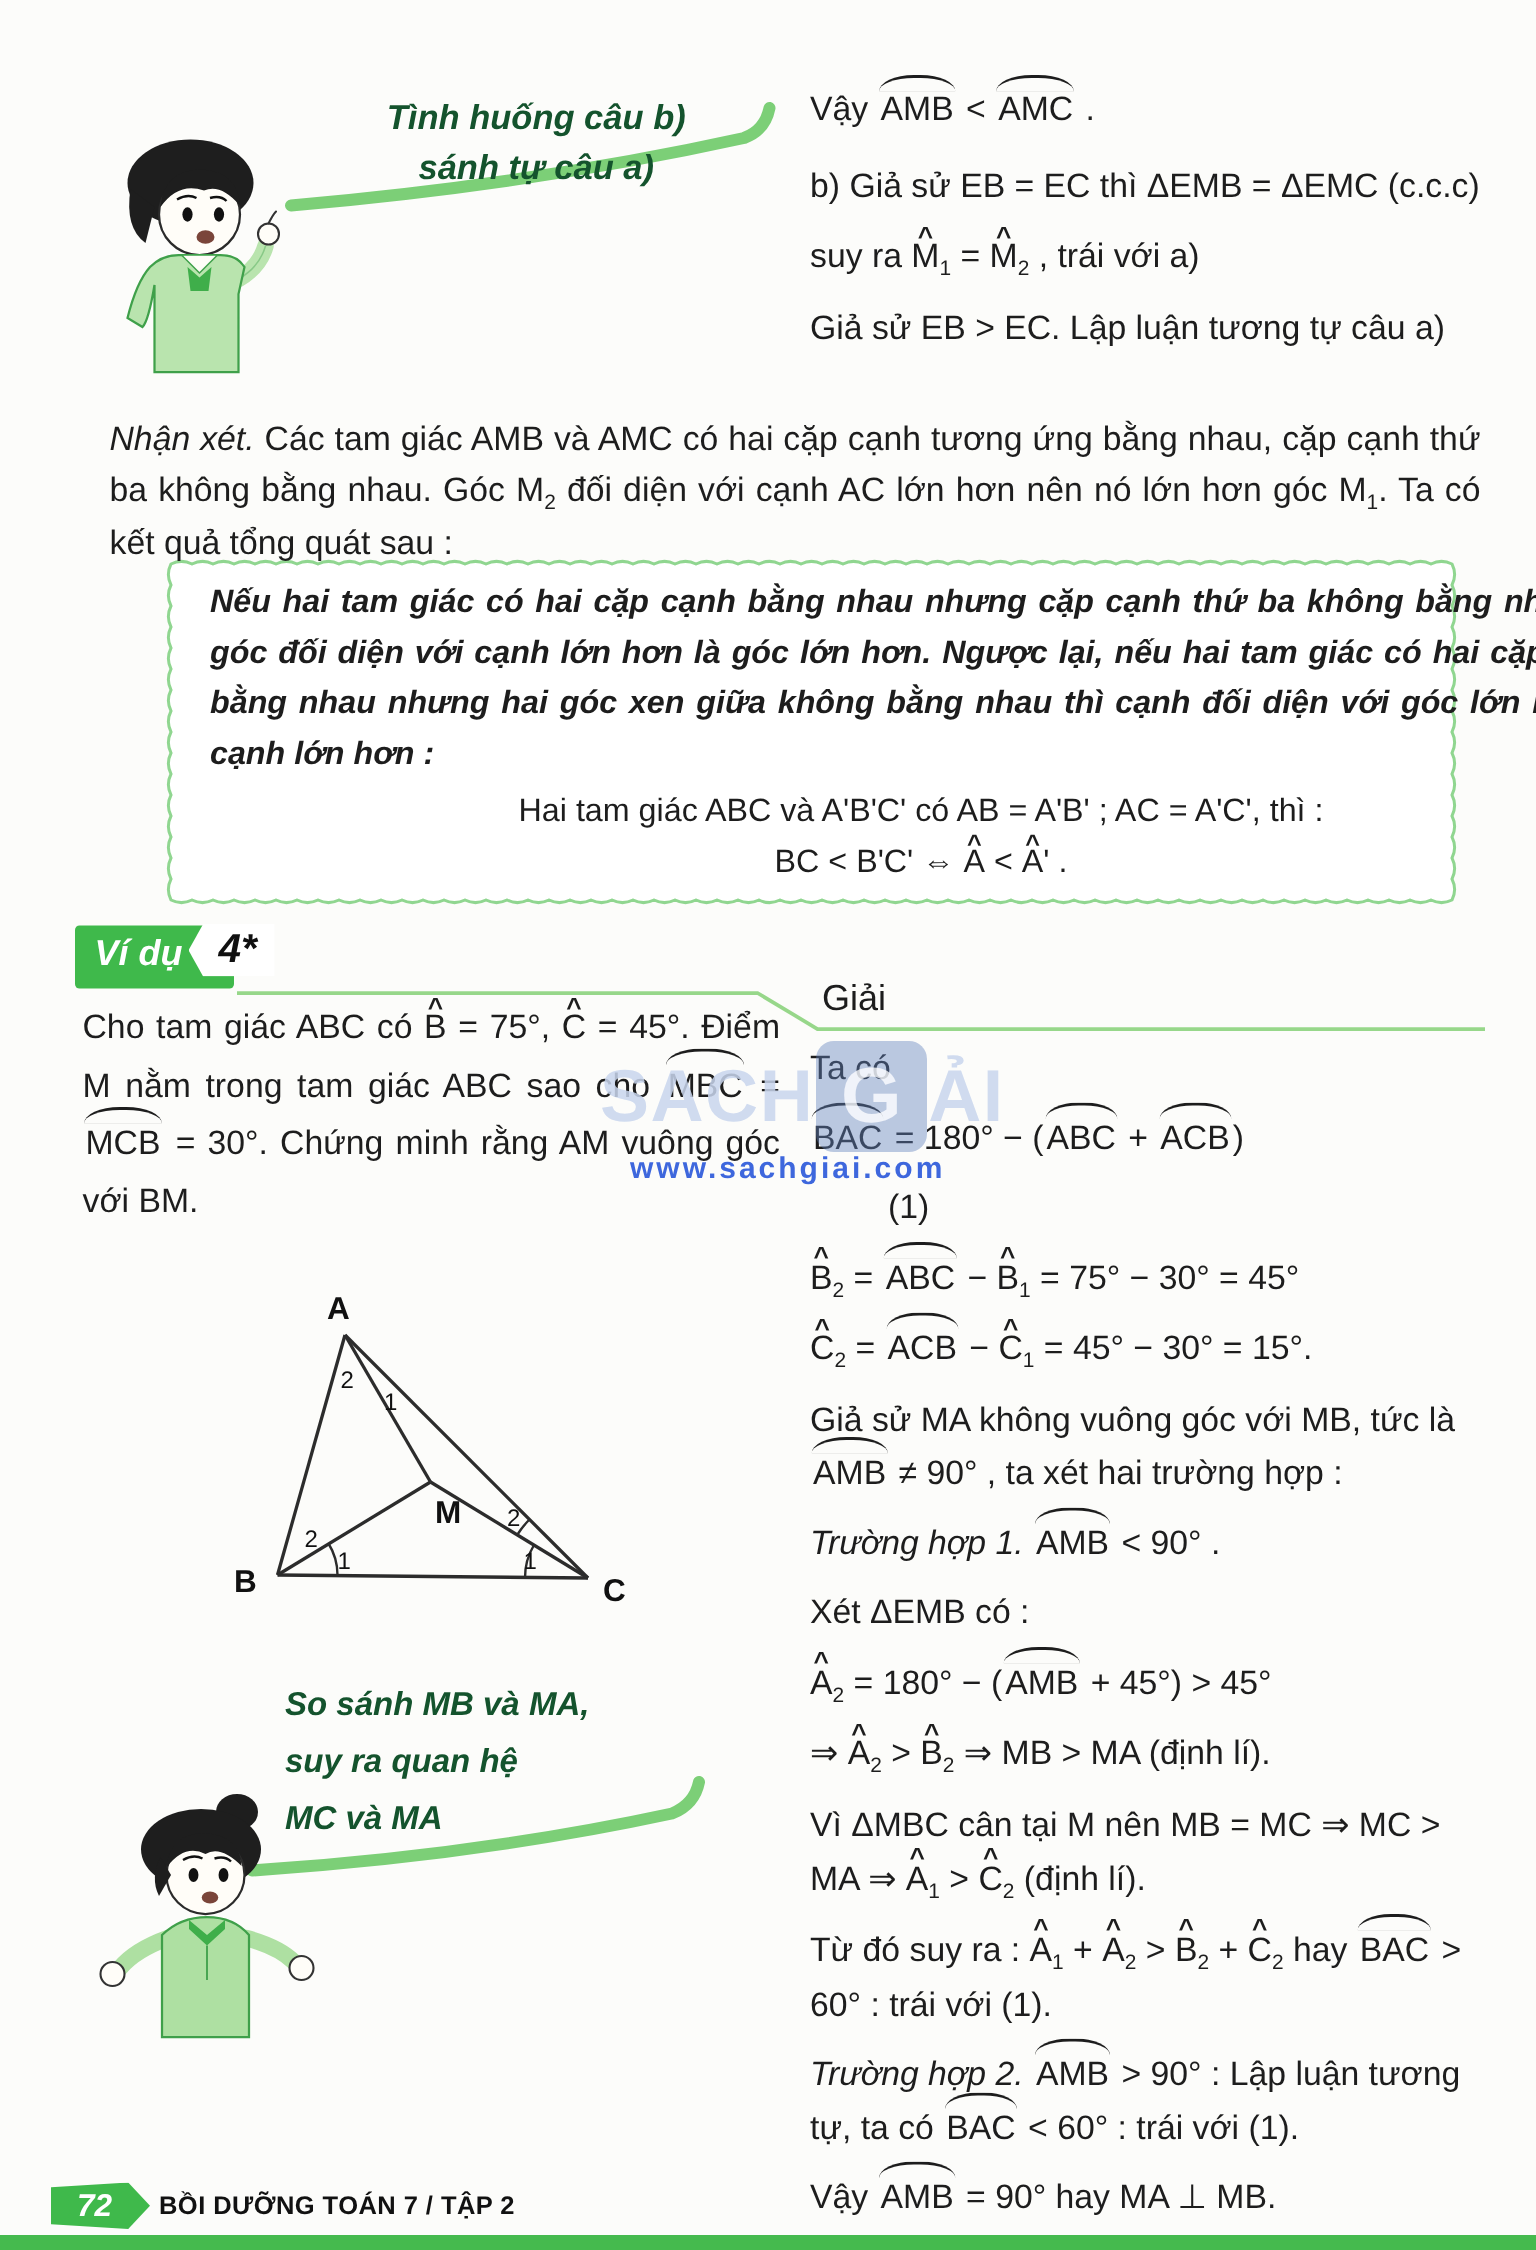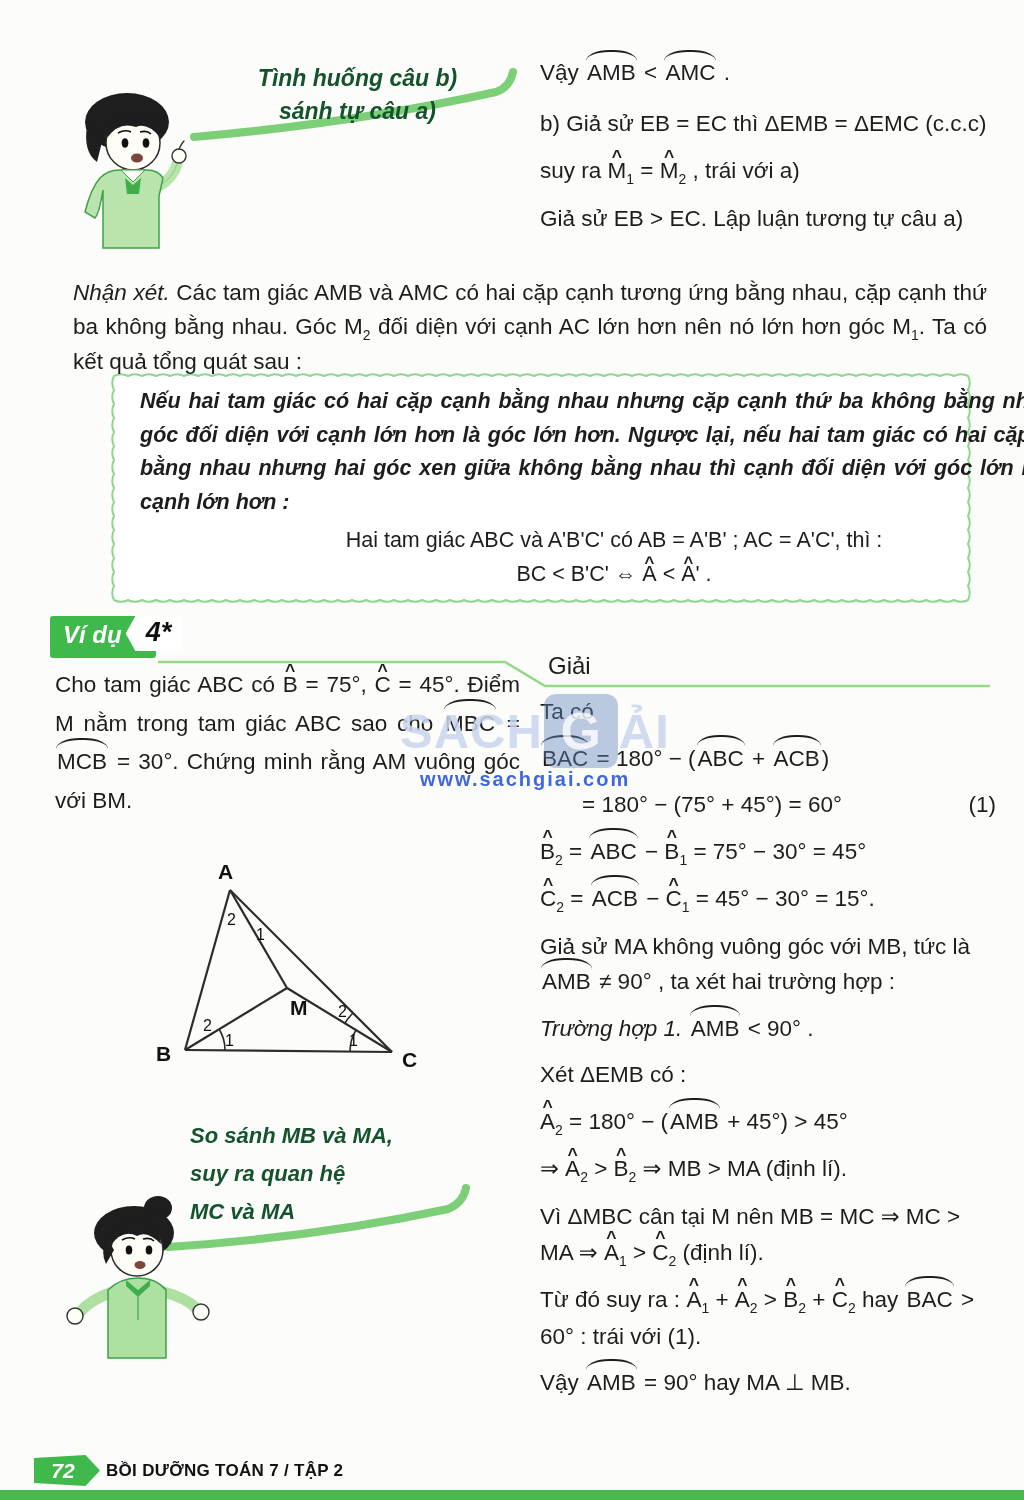--- a/index.html
+++ b/index.html
@@ -150,21 +150,20 @@
 
   <div class="abs giai-h z1">Giải</div>
   <div class="abs sol z1">
       <p class="mline">
         <span>Ta có</span>
       </p>
       <p class="mline">
         <span><span class="wh">BAC</span> = 180° − (<span class="wh">ABC</span> + <span class="wh">ACB</span>)</span>
       </p>
       <p class="mline indent">
-        <span>= 180° − (75° + 45°) = 60°</span>
         <span class="tag">(1)</span>
       </p>
       <p class="mline">
         <span><span class="sh">B</span><sub>2</sub> = <span class="wh">ABC</span> − <span class="sh">B</span><sub>1</sub> = 75° − 30° = 45°</span>
       </p>
       <p class="mline">
         <span><span class="sh">C</span><sub>2</sub> = <span class="wh">ACB</span> − <span class="sh">C</span><sub>1</sub> = 45° − 30° = 15°.</span>
       </p>
       <p class="mline">
         <span>Giả sử MA không vuông góc với MB, tức là <span class="wh">AMB</span> ≠ 90° , ta xét hai trường hợp :</span>
@@ -179,20 +178,23 @@
         <span><span class="sh">A</span><sub>2</sub> = 180° − (<span class="wh">AMB</span> + 45°) &gt; 45°</span>
       </p>
       <p class="mline">
         <span>⇒ <span class="sh">A</span><sub>2</sub> &gt; <span class="sh">B</span><sub>2</sub> ⇒ MB &gt; MA (định lí).</span>
       </p>
       <p class="mline">
         <span>Vì ΔMBC cân tại M nên MB = MC ⇒ MC &gt; MA ⇒ <span class="sh">A</span><sub>1</sub> &gt; <span class="sh">C</span><sub>2</sub> (định lí).</span>
       </p>
       <p class="mline">
         <span>Từ đó suy ra : <span class="sh">A</span><sub>1</sub> + <span class="sh">A</span><sub>2</sub> &gt; <span class="sh">B</span><sub>2</sub> + <span class="sh">C</span><sub>2</sub> hay <span class="wh">BAC</span> &gt; 60° : trái với (1).</span>
+      </p>
+      <p class="mline">
+        <span><i>Trường hợp 2.</i> <span class="wh">AMB</span> &gt; 90° : Lập luận tương tự, ta có <span class="wh">BAC</span> &lt; 60° : trái với (1).</span>
       </p>
       <p class="mline">
         <span>Vậy <span class="wh">AMB</span> = 90° hay MA ⊥ MB.</span>
       </p>
     </div>
 
   <div class="abs girl-bubble bubble-text z1">
       <p class="mline">
         <span>So sánh MB và MA,</span>
       </p>

